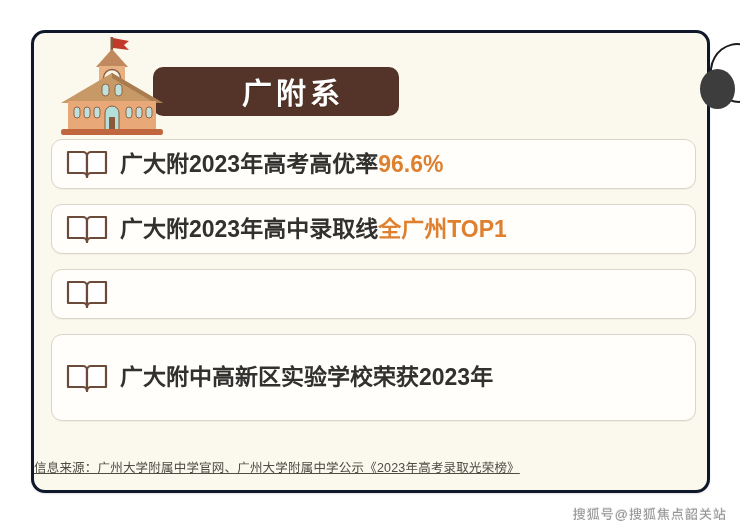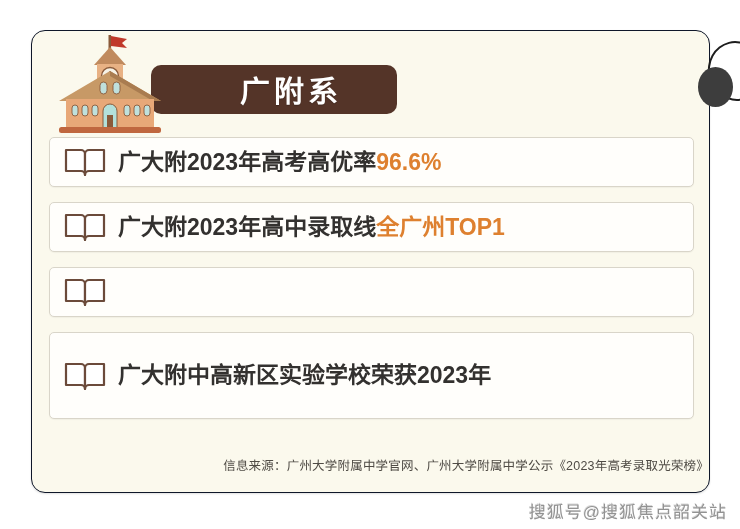--- a/index.html
+++ b/index.html
@@ -17,21 +17,21 @@
   }
 
   
   .page-card {
     position: absolute;
     left: 31px;
     top: 30px;
     width: 679px;
     height: 463px;
     background: #FBF9ED;
-    border: 1px solid #0f172a;
+    border: 3px solid #0f172a;
     border-radius: 14px;
     box-sizing: border-box;
     box-shadow: 0 1px 2px rgba(0,0,0,0.12);
   }
 
   
   .ring-deco {
     position: absolute;
     left: 662px;
     top: 8px;
@@ -103,21 +103,21 @@
   .rows {
     position: absolute;
     left: 17px;
     top: 106px;
     width: 645px;
   }
   .info-row {
     position: relative;
     background: #FFFEFB;
     border: 1px solid #d9d5c9;
-    border-radius: 5px;
+    border-radius: 11px;
     box-sizing: border-box;
     min-height: 50px;
     margin-bottom: 15px;
     display: flex;
     align-items: center;
     padding: 6px 14px 6px 12px;
     box-shadow: 0 1px 1px rgba(0,0,0,0.04);
   }
   .info-row.tall {
     min-height: 87px;
@@ -143,32 +143,33 @@
     line-height: 1.34;
     text-align: right;
   }
 
   
   .source-line {
     position: absolute;
     left: 0;
     right: 0;
     top: 424px;
-    text-align: right;
+    text-align: left;
     font-size: 12.5px;
     color: #4f4b45;
     letter-spacing: 0.2px;
+    text-decoration: underline;
   }
 
   
   .watermark {
     position: absolute;
     right: 13px;
     bottom: 6px;
-    font-size: 17px;
+    font-size: 13px;
     color: #8d8d8d;
     letter-spacing: 1px;
     text-shadow: 0.6px 0.6px 0 #ffffff, -0.6px -0.6px 0 #d8d8d8;
     opacity: 0.95;
   }
 </style>
 </head>
 <body>
 
 <div class="page-card">

